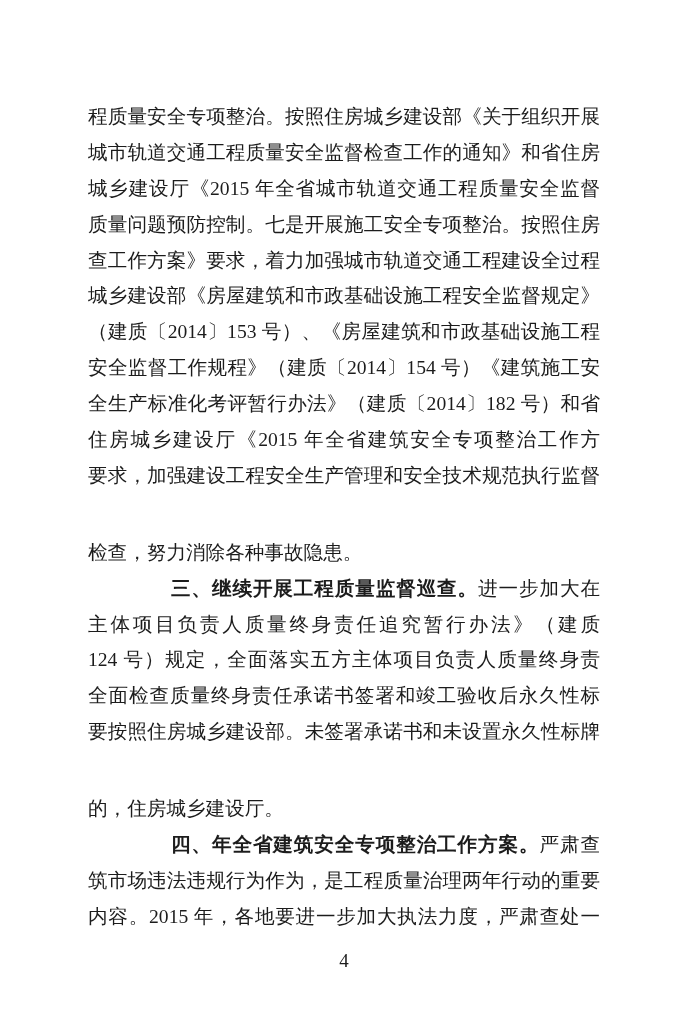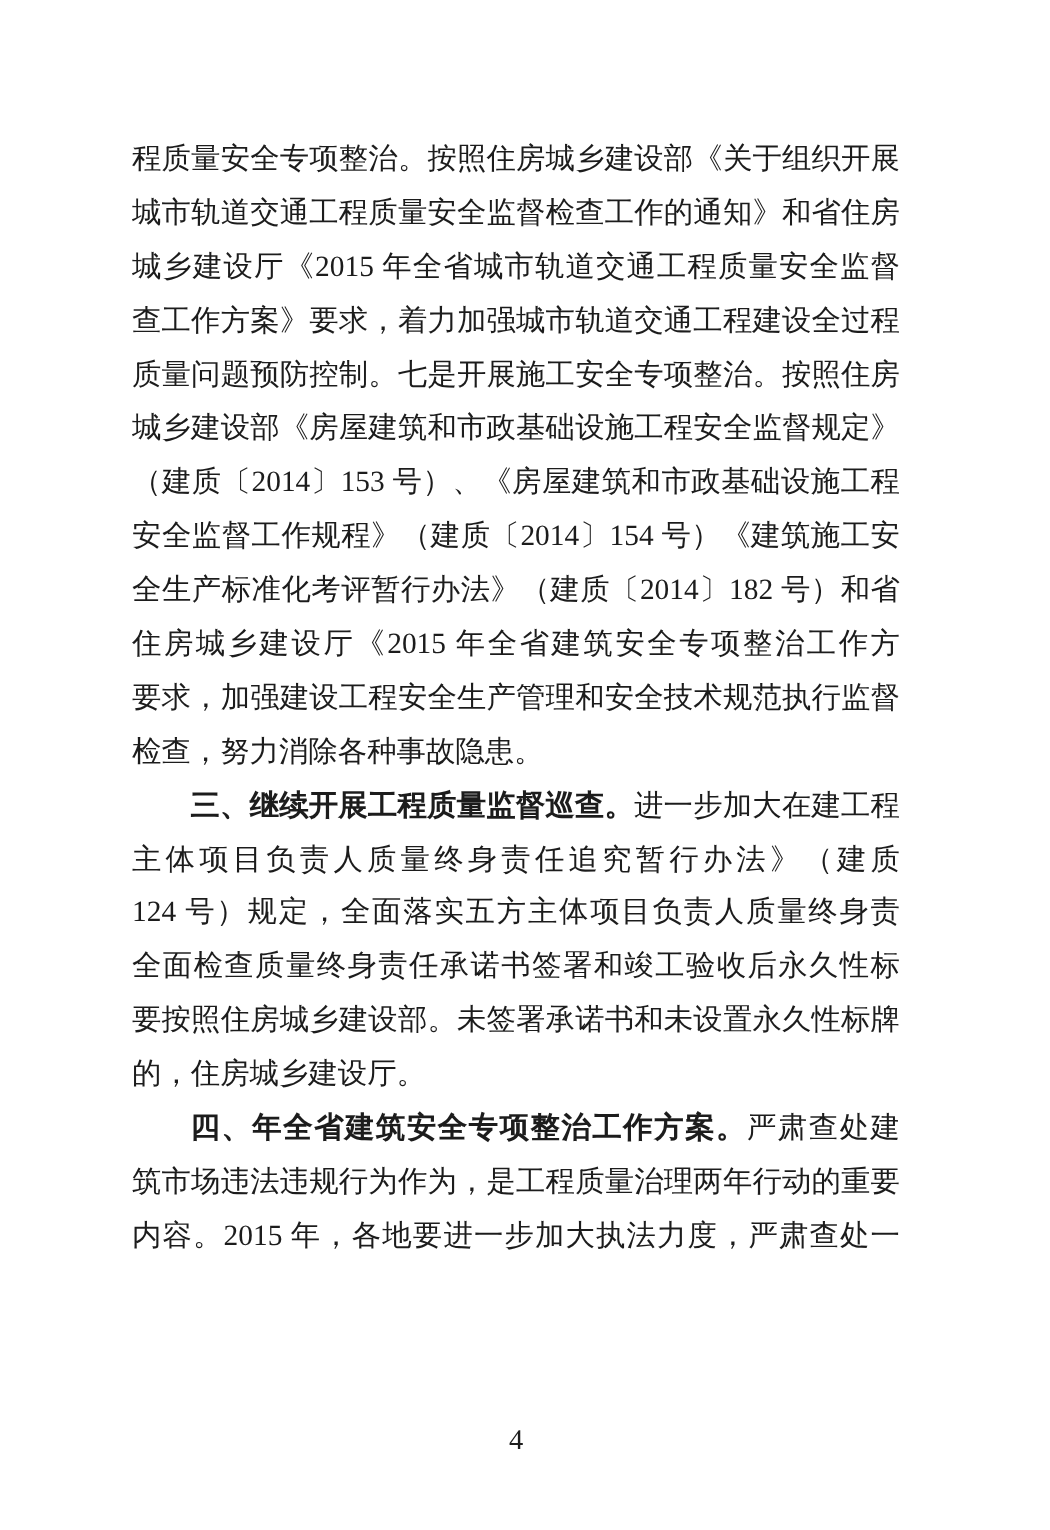--- a/index.html
+++ b/index.html
@@ -12,62 +12,64 @@
     width: 700px;
     height: 1020px;
     background: #ffffff;
     overflow: hidden;
     font-family: "Liberation Serif", serif;
     color: #1c1c1c;
   }
   .textblock {
     position: absolute;
     left: 88px;
-    top: 89px;
+    top: 99px;
     width: 512px;
     font-size: 19.6px;
     line-height: 35.9px;
   }
   .line {
     height: 35.9px;
     text-align: justify;
     text-align-last: justify;
     overflow: hidden;
   }
   .line.para-end {
     text-align: left;
     text-align-last: left;
+    margin-top: 41px;
   }
   .line.para-start {
     padding-left: 39px;
   }
   .heading {
     font-family: Liberation Mono, monospace;
     font-weight: 700;
+    margin-left: 44px;
   }
   .pagenum {
     position: absolute;
     left: 88px;
     top: 950px;
     width: 512px;
     text-align: center;
     font-size: 19px;
     color: #1c1c1c;
   }
 </style>
 </head>
 <body>
 
 <div class="page">
   <div class="textblock">
     <div class="line"><span>程质量安全专项整治。按照住房城乡建设部《关于组织开展</span></div>
     <div class="line"><span>城市轨道交通工程质量安全监督检查工作的通知》和省住房</span></div>
     <div class="line"><span>城乡建设厅《2015 年全省城市轨道交通工程质量安全监督检</span></div>
+    <div class="line"><span>质量问题预防控制。七是开展施工安全专项整治。按照住房</span></div>
     <div class="line"><span>查工作方案》要求，着力加强城市轨道交通工程建设全过程</span></div>
-    <div class="line"><span>质量问题预防控制。七是开展施工安全专项整治。按照住房</span></div>
     <div class="line"><span>城乡建设部《房屋建筑和市政基础设施工程安全监督规定》</span></div>
     <div class="line"><span>（建质〔2014〕153 号）、《房屋建筑和市政基础设施工程</span></div>
     <div class="line"><span>安全监督工作规程》（建质〔2014〕154 号）《建筑施工安</span></div>
     <div class="line"><span>全生产标准化考评暂行办法》（建质〔2014〕182 号）和省</span></div>
     <div class="line"><span>住房城乡建设厅《2015 年全省建筑安全专项整治工作方案》</span></div>
     <div class="line"><span>要求，加强建设工程安全生产管理和安全技术规范执行监督</span></div>
     <div class="line para-end"><span>检查，努力消除各种事故隐患。</span></div>
     <div class="line para-start"><strong class="heading">三、继续开展工程质量监督巡查。</strong><span>进一步加大在建工程</span></div>
     <div class="line"><span>主体项目负责人质量终身责任追究暂行办法》（建质〔2014〕</span></div>
     <div class="line"><span>124 号）规定，全面落实五方主体项目负责人质量终身责任，</span></div>

